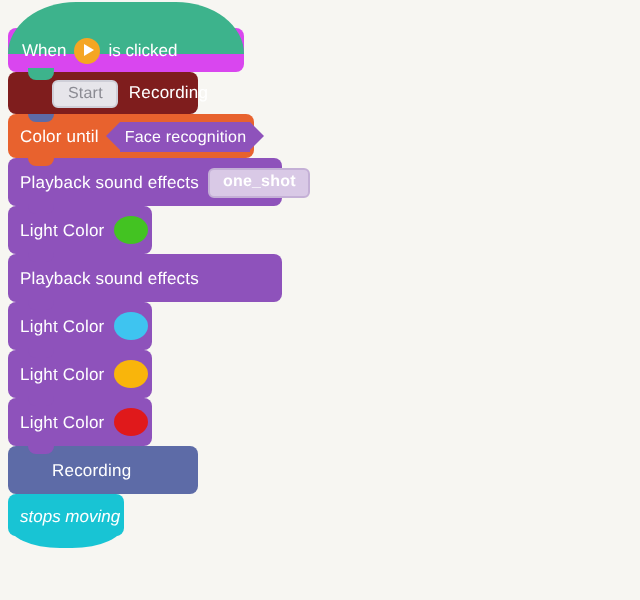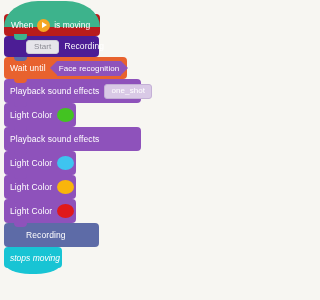--- a/index.html
+++ b/index.html
@@ -63,22 +63,23 @@
     z-index: 3;
   }
   .block.notch-top.on-green::before { background: #3db38c; }
   .block.notch-top.on-slate::before { background: #5d6ba7; }
   .block.notch-top.on-orange::before { background: #e8622e; }
   .block.notch-top.on-purple::before { background: #8e52bb; }
 
   
   .hat {
     position: absolute;
-    background: #b91c1c;
+    background: #d946ef;
     border-radius: 4px;
+    padding-left: 22px;
   }
   .hat .dome {
     position: absolute;
     left: 0;
     top: -13px;
     width: 100%;
     height: 26px;
     background: #3db38c;
     border-top-left-radius: 34px 26px;
     border-top-right-radius: 34px 26px;
@@ -146,20 +147,21 @@
     display: inline-flex;
     align-items: center;
     justify-content: center;
     background: #d9c9e6;
     color: #ffffff;
     border: 1px solid #c4b0d6;
     border-radius: 3px;
     font-size: 8px;
     padding: 2.5px 6px;
     line-height: 1;
+    font-weight: bold;
   }
   .hexa-wrap {
     display: inline-flex;
     align-items: flex-start;
     height: 15px;
   }
   .hexa-wrap .cap-l, .hexa-wrap .cap-r {
     width: 0; height: 0;
   }
   .hexa-wrap .cap-l {
@@ -220,31 +222,31 @@
 
 <div id="canvas">
 
   <div class="hat" style="left:4px; top:14px; width:96px; height:22px;">
     <div class="dome"></div>
     <div class="hat-body">
       <span class="lbl">When</span>
       <span class="play-icon">
           <i></i>
         </span>
-      <span class="lbl">is moving</span>
+      <span class="lbl">is clicked</span>
     </div>
   </div>
 
-  <div class="block notch-top on-green" style="left:4px; top:36px; width:95px; height:21px; background:#4c1d95; padding-left:22px; gap:5px;">
+  <div class="block notch-top on-green" style="left:4px; top:36px; width:95px; height:21px; background:#7f1d1d; padding-left:22px; gap:5px;">
     <span class="pill">Start</span>
     <span class="lbl">Recording</span>
   </div>
 
   <div class="block notch-top on-slate" style="left:4px; top:57px; width:123px; height:22px; background:#e8622e; gap:4px;">
-    <span class="lbl">Wait until</span>
+    <span class="lbl">Color until</span>
     <span class="hexa-wrap">
       <span class="cap-l"></span>
       <span class="hexa-mid">Face recognition</span>
       <span class="cap-r"></span>
     </span>
   </div>
 
   <div class="block notch-top on-orange" style="left:4px; top:79px; width:137px; height:24px; background:#8e52bb; gap:5px;">
     <span class="lbl">Playback sound effects</span>
     <span class="field">one_shot</span>

